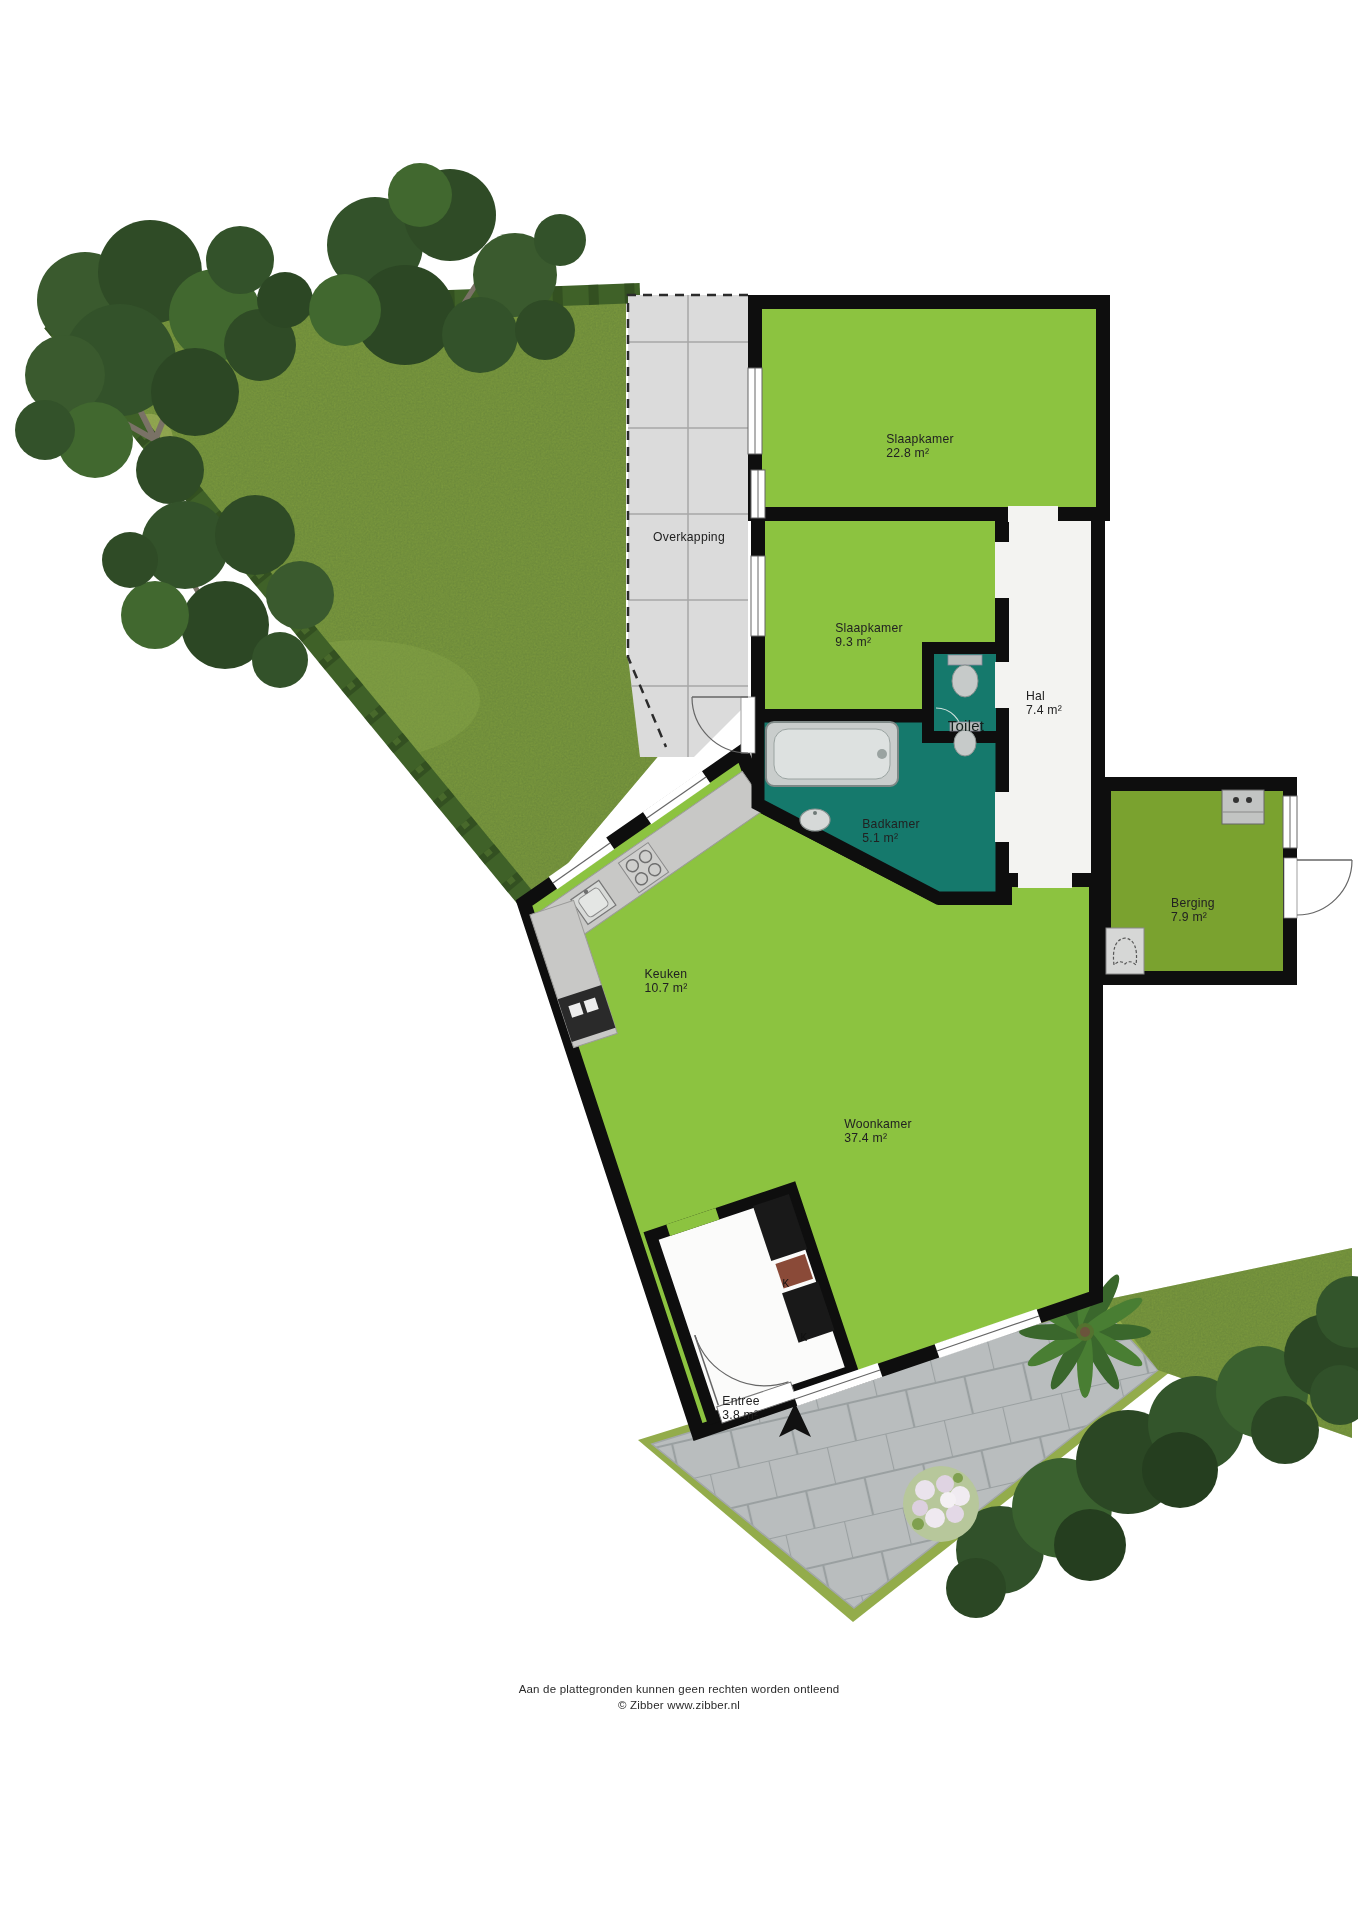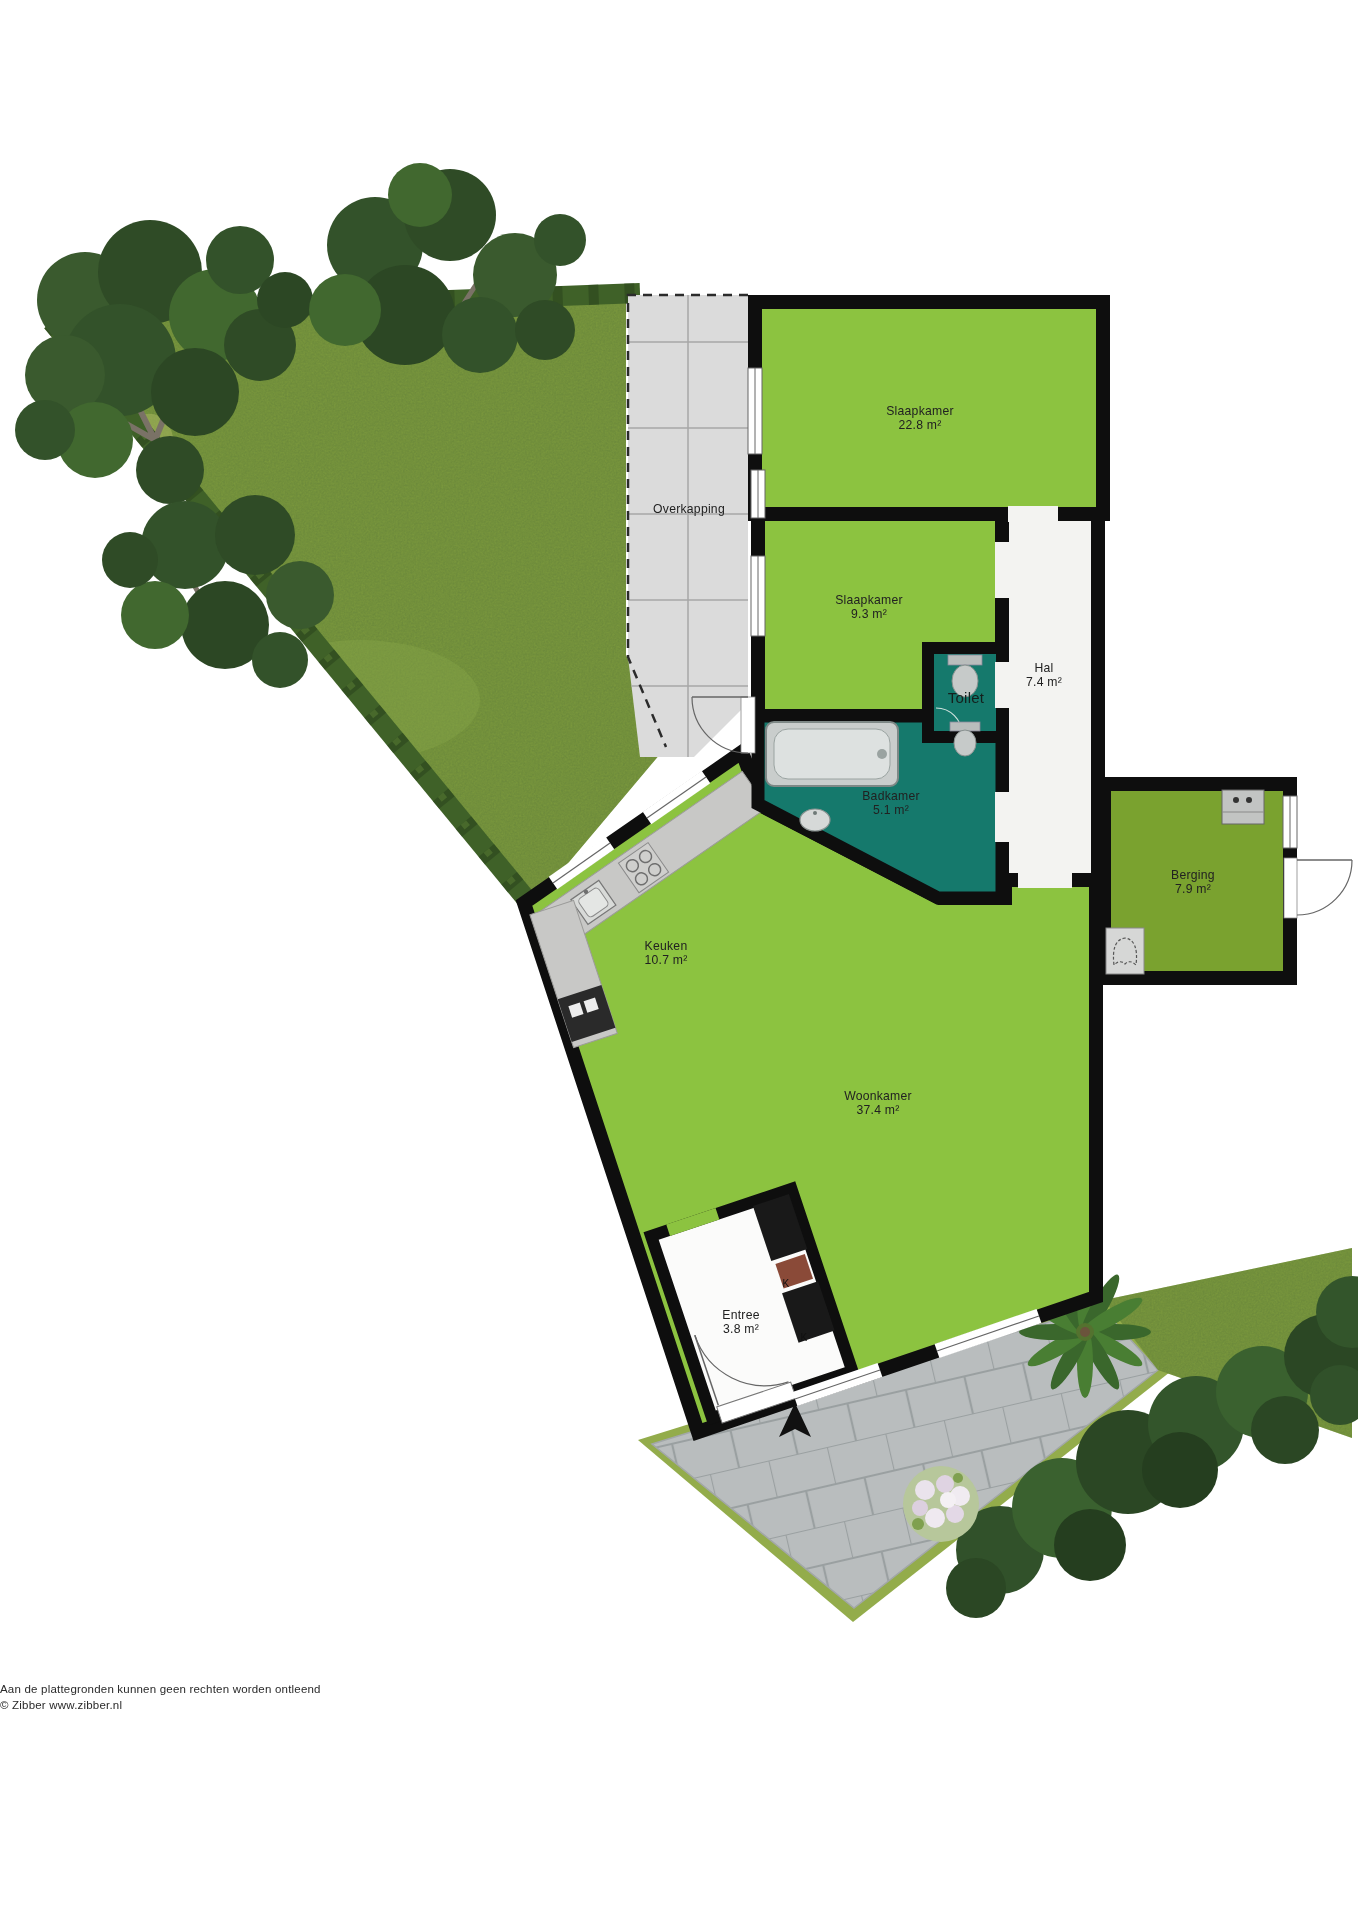--- a/index.html
+++ b/index.html
@@ -1,25 +1,25 @@
 <!DOCTYPE html>
 <html><head>
 <meta charset="utf-8">
 <style>
   html,body{margin:0;padding:0;background:#ffffff;}
   .canvas{position:relative;width:1358px;height:1920px;margin:0 auto;background:#ffffff;overflow:hidden;
           font-family:"Liberation Sans", sans-serif;}
   .plan-svg{position:absolute;left:0;top:0;}
-  .room-label{position:absolute;transform:translate(-50%,-50%);text-align:center;color:#212121;
-              font-size:12.2px;line-height:14px;letter-spacing:.25px;white-space:nowrap;}
+  .room-label{position:absolute;transform:translate(-50%,-50%);text-align:left;color:#212121;
+              font-size:12.2px;line-height:14px;letter-spacing:.25px;white-space:nowrap;margin-top:28px;}
   .room-label .rname{display:block;}
   .room-label .rarea{display:block;}
   .room-label.small{font-size:15px;color:#14201d;line-height:10px;}
   .k-label{position:absolute;transform:translate(-50%,-50%);font-size:10px;color:#101010;letter-spacing:.3px;}
-  .footer{position:absolute;left:0;top:1681px;width:100%;text-align:left;color:#2a2a2a;
+  .footer{position:absolute;left:0;top:1681px;width:100%;text-align:center;color:#2a2a2a;
           font-size:11.5px;line-height:16px;letter-spacing:.2px;}
 </style>
 </head>
 <body>
 
 <div class="canvas">
 
 <svg class="plan-svg" width="1358" height="1920" viewBox="0 0 1358 1920">
   <defs>
     <clipPath id="lawnClip">
@@ -311,21 +311,21 @@
       <span class="rarea">7.9 m²</span>
 </div>
 <div class="room-label" style="left:666px;top:953px">
   <span class="rname">Keuken</span>
       <span class="rarea">10.7 m²</span>
 </div>
 <div class="room-label" style="left:878px;top:1103px">
   <span class="rname">Woonkamer</span>
       <span class="rarea">37.4 m²</span>
 </div>
-<div class="room-label" style="left:741px;top:1322px">
+<div class="room-label" style="left:741px;top:1380px">
   <span class="rname">Entree</span>
       <span class="rarea">3.8 m²</span>
 </div>
 
 <div class="k-label" style="left:786px;top:1283px">K</div>
 <div class="k-label" style="left:804px;top:1337px">K</div>
 
 <div class="footer">
   <div>Aan de plattegronden kunnen geen rechten worden ontleend</div>
   <div>© Zibber www.zibber.nl</div>

